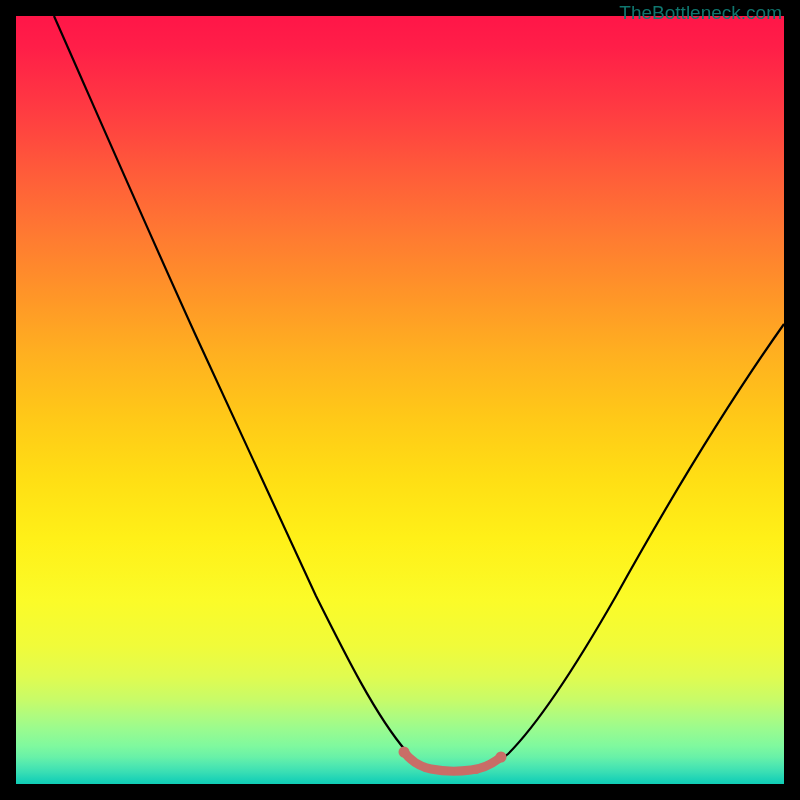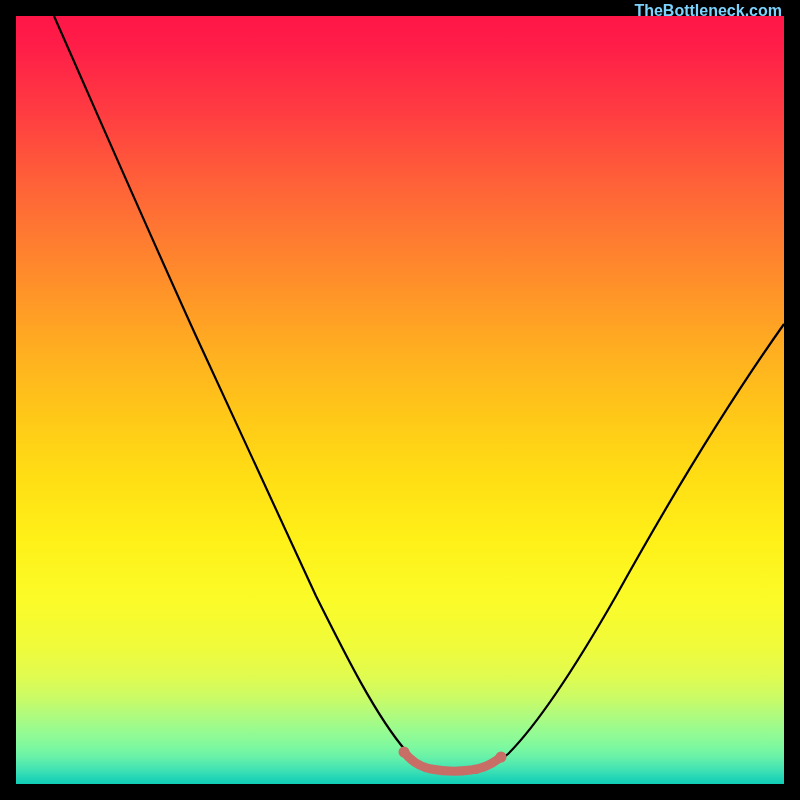--- a/index.html
+++ b/index.html
@@ -38,23 +38,23 @@
       #50e8b0 97.5%,
       #38deb4 98.5%,
       #20d4b6 99.3%,
       #10ccb6 100%
     );
   }
   .watermark {
     position: absolute;
     top: 2px;
     right: 18px;
-    font-size: 16px;
-    font-weight: bold;
-    color: #7dd3fc;
+    font-size: 19px;
+    font-weight: normal;
+    color: #0f766e;
     font-family: Arial, sans-serif;
   }
   svg.curve {
     position: absolute;
     left: 0;
     top: 0;
     width: 768px;
     height: 768px;
   }
 </style>

